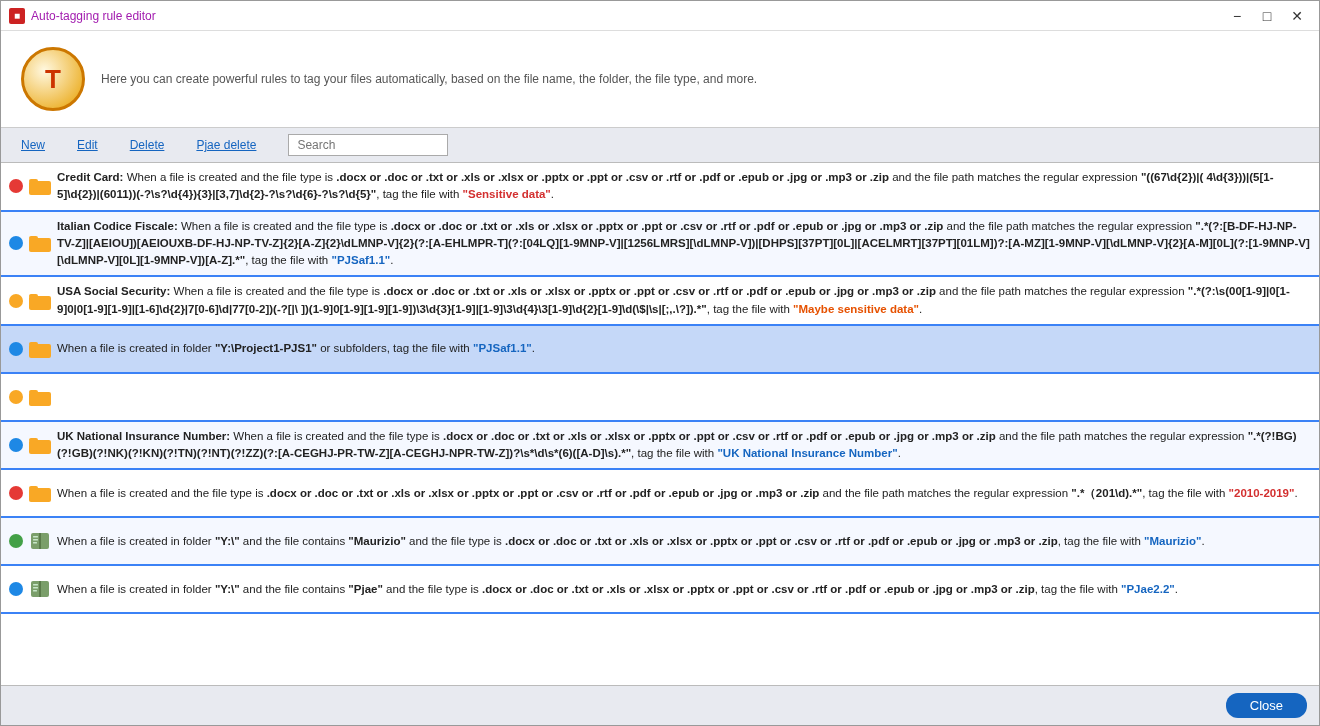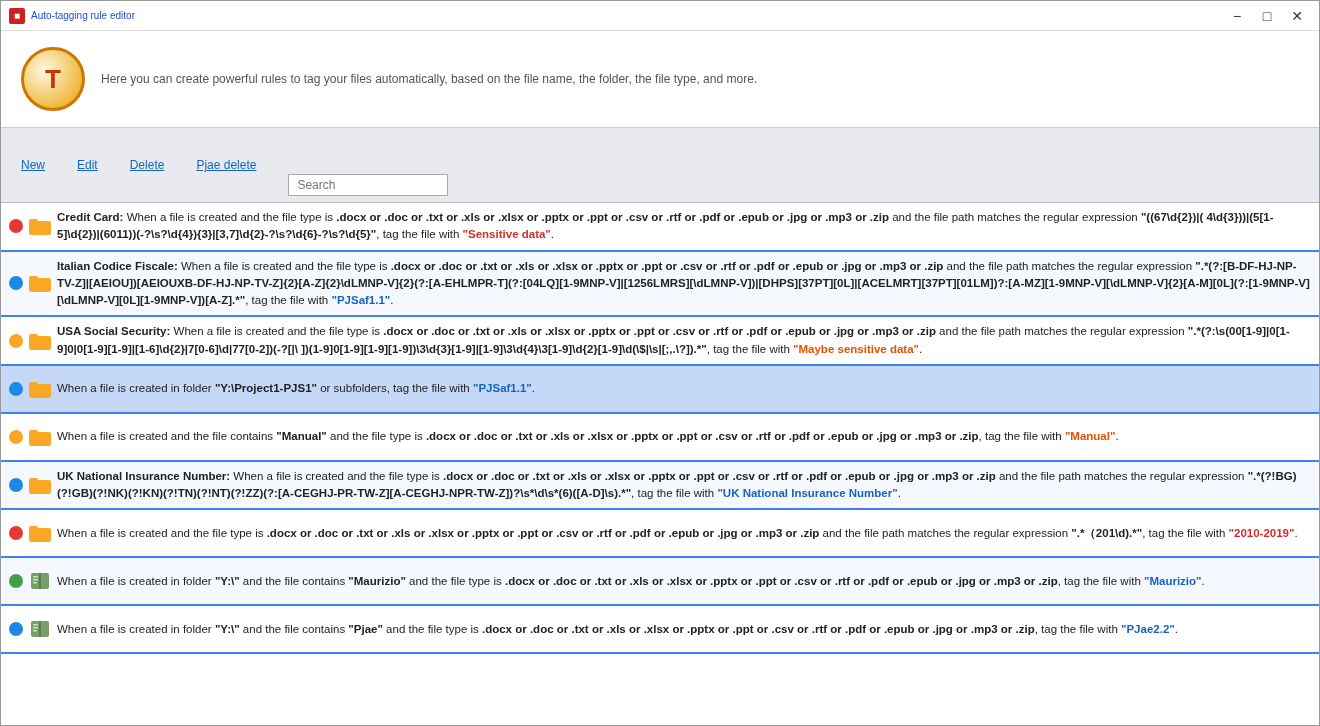--- a/index.html
+++ b/index.html
@@ -25,22 +25,22 @@
       width: 16px;
       height: 16px;
       margin-right: 6px;
       background: #cc2222;
       border-radius: 2px;
       display: flex; align-items: center; justify-content: center;
       color: white; font-weight: bold; font-size: 10px;
     }
     .title-bar-text {
       flex: 1;
-      font-size: 10px;
-      color: #1d4ed8;
+      font-size: 12px;
+      color: #a21caf;
     }
     .title-bar-buttons {
       display: flex; gap: 2px;
     }
     .title-bar-btn {
       width: 28px; height: 20px;
       border: none; background: transparent;
       cursor: pointer; font-size: 14px; color: #333;
       display: flex; align-items: center; justify-content: center;
     }
@@ -93,21 +93,20 @@
       cursor: pointer;
       text-decoration: underline;
     }
     .search-input {
       margin-left: 8px;
       padding: 3px 8px;
       border: 1px solid #aaa;
       font-size: 12px;
       width: 160px;
       background: white;
-      margin-top: 40px;
     }
 
     .rules-container {
       overflow-y: auto;
       height: calc(726px - 30px - 96px - 38px - 40px);
       background: white;
     }
     .rule-row {
       display: flex;
       align-items: center;
@@ -226,21 +225,20 @@
       <rect x="0" y="2" width="9" height="4" rx="2" fill="#f9a825"></rect>
     </svg></div>
       <div class="rule-text">When a file is created in folder <b>"Y:\Project1-PJS1"</b> or subfolders, tag the file with  <span class="tag-blue">"PJSaf1.1"</span>.</div>
     </div>
     <div class="rule-row">
       <div class="indicator" style="background: rgb(249, 168, 37);"></div>
       <div style="width: 22px; height: 18px; margin-right: 6px; flex-shrink: 0; position: relative;"><svg width="22" height="18" viewBox="0 0 22 18" fill="none" xmlns="http://www.w3.org/2000/svg">
       <rect x="0" y="4" width="22" height="14" rx="2" fill="#f9a825"></rect>
       <rect x="0" y="2" width="9" height="4" rx="2" fill="#f9a825"></rect>
     </svg></div>
-      <div class="rule-text">When a file is created  and the file contains <b>"Manual"</b> and the file type is <b>.docx or .doc or .txt or .xls or .xlsx or .pptx or .ppt or .csv or .rtf or .pdf or .epub or .jpg or .mp3 or .zip</b>, tag the file with  <span class="tag-orange">"Manual"</span>.</div>
     </div>
     <div class="rule-row">
       <div class="indicator" style="background: rgb(30, 136, 229);"></div>
       <div style="width: 22px; height: 18px; margin-right: 6px; flex-shrink: 0; position: relative;"><svg width="22" height="18" viewBox="0 0 22 18" fill="none" xmlns="http://www.w3.org/2000/svg">
       <rect x="0" y="4" width="22" height="14" rx="2" fill="#f9a825"></rect>
       <rect x="0" y="2" width="9" height="4" rx="2" fill="#f9a825"></rect>
     </svg></div>
       <div class="rule-text"><b>UK National Insurance Number:</b> When a file is created  and the file type is <b>.docx or .doc or .txt or .xls or .xlsx or .pptx or .ppt or .csv or .rtf or .pdf or .epub or .jpg or .mp3 or .zip</b> and the file path matches the regular expression <b>".*(?!BG)(?!GB)(?!NK)(?!KN)(?!TN)(?!NT)(?!ZZ)(?:[A-CEGHJ-PR-TW-Z][A-CEGHJ-NPR-TW-Z])?\s*\d\s*(6)([A-D]\s).*"</b>, tag the file with  <span class="tag-blue">"UK National Insurance Number"</span>.</div>
     </div>
     <div class="rule-row">

